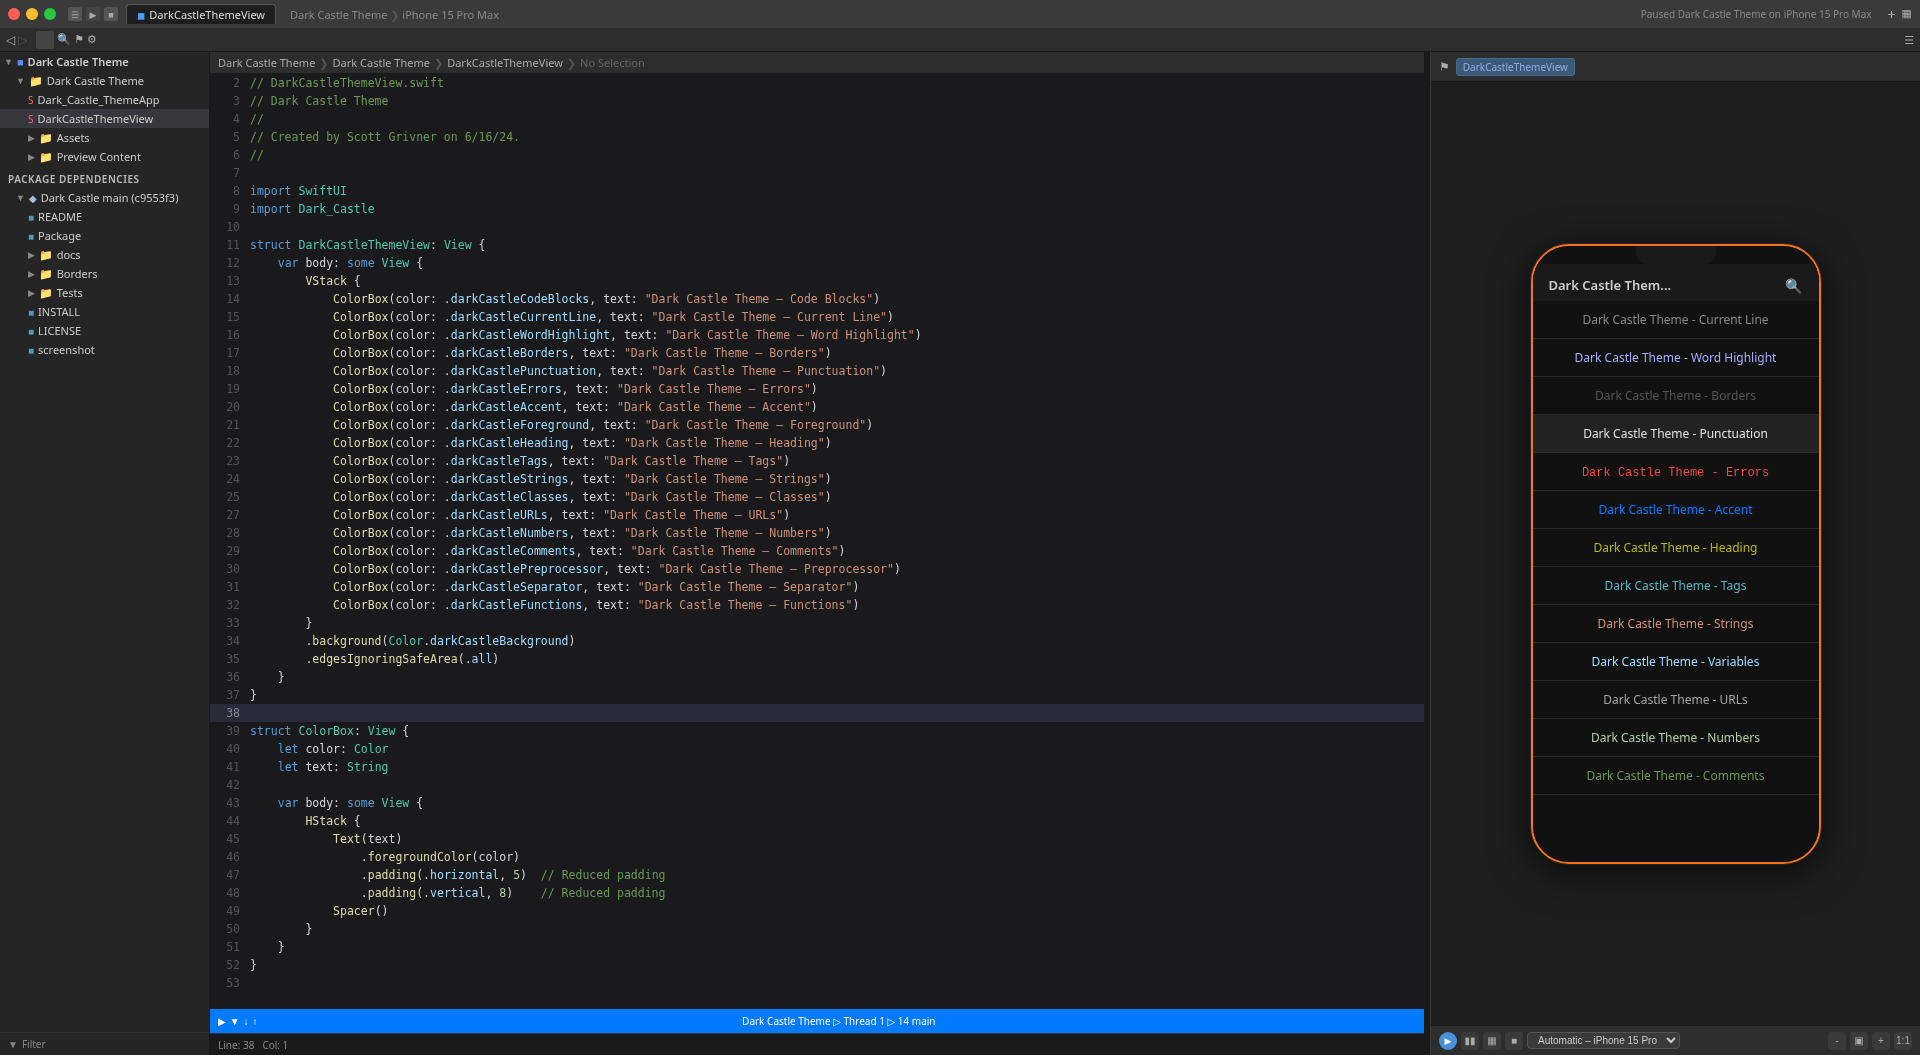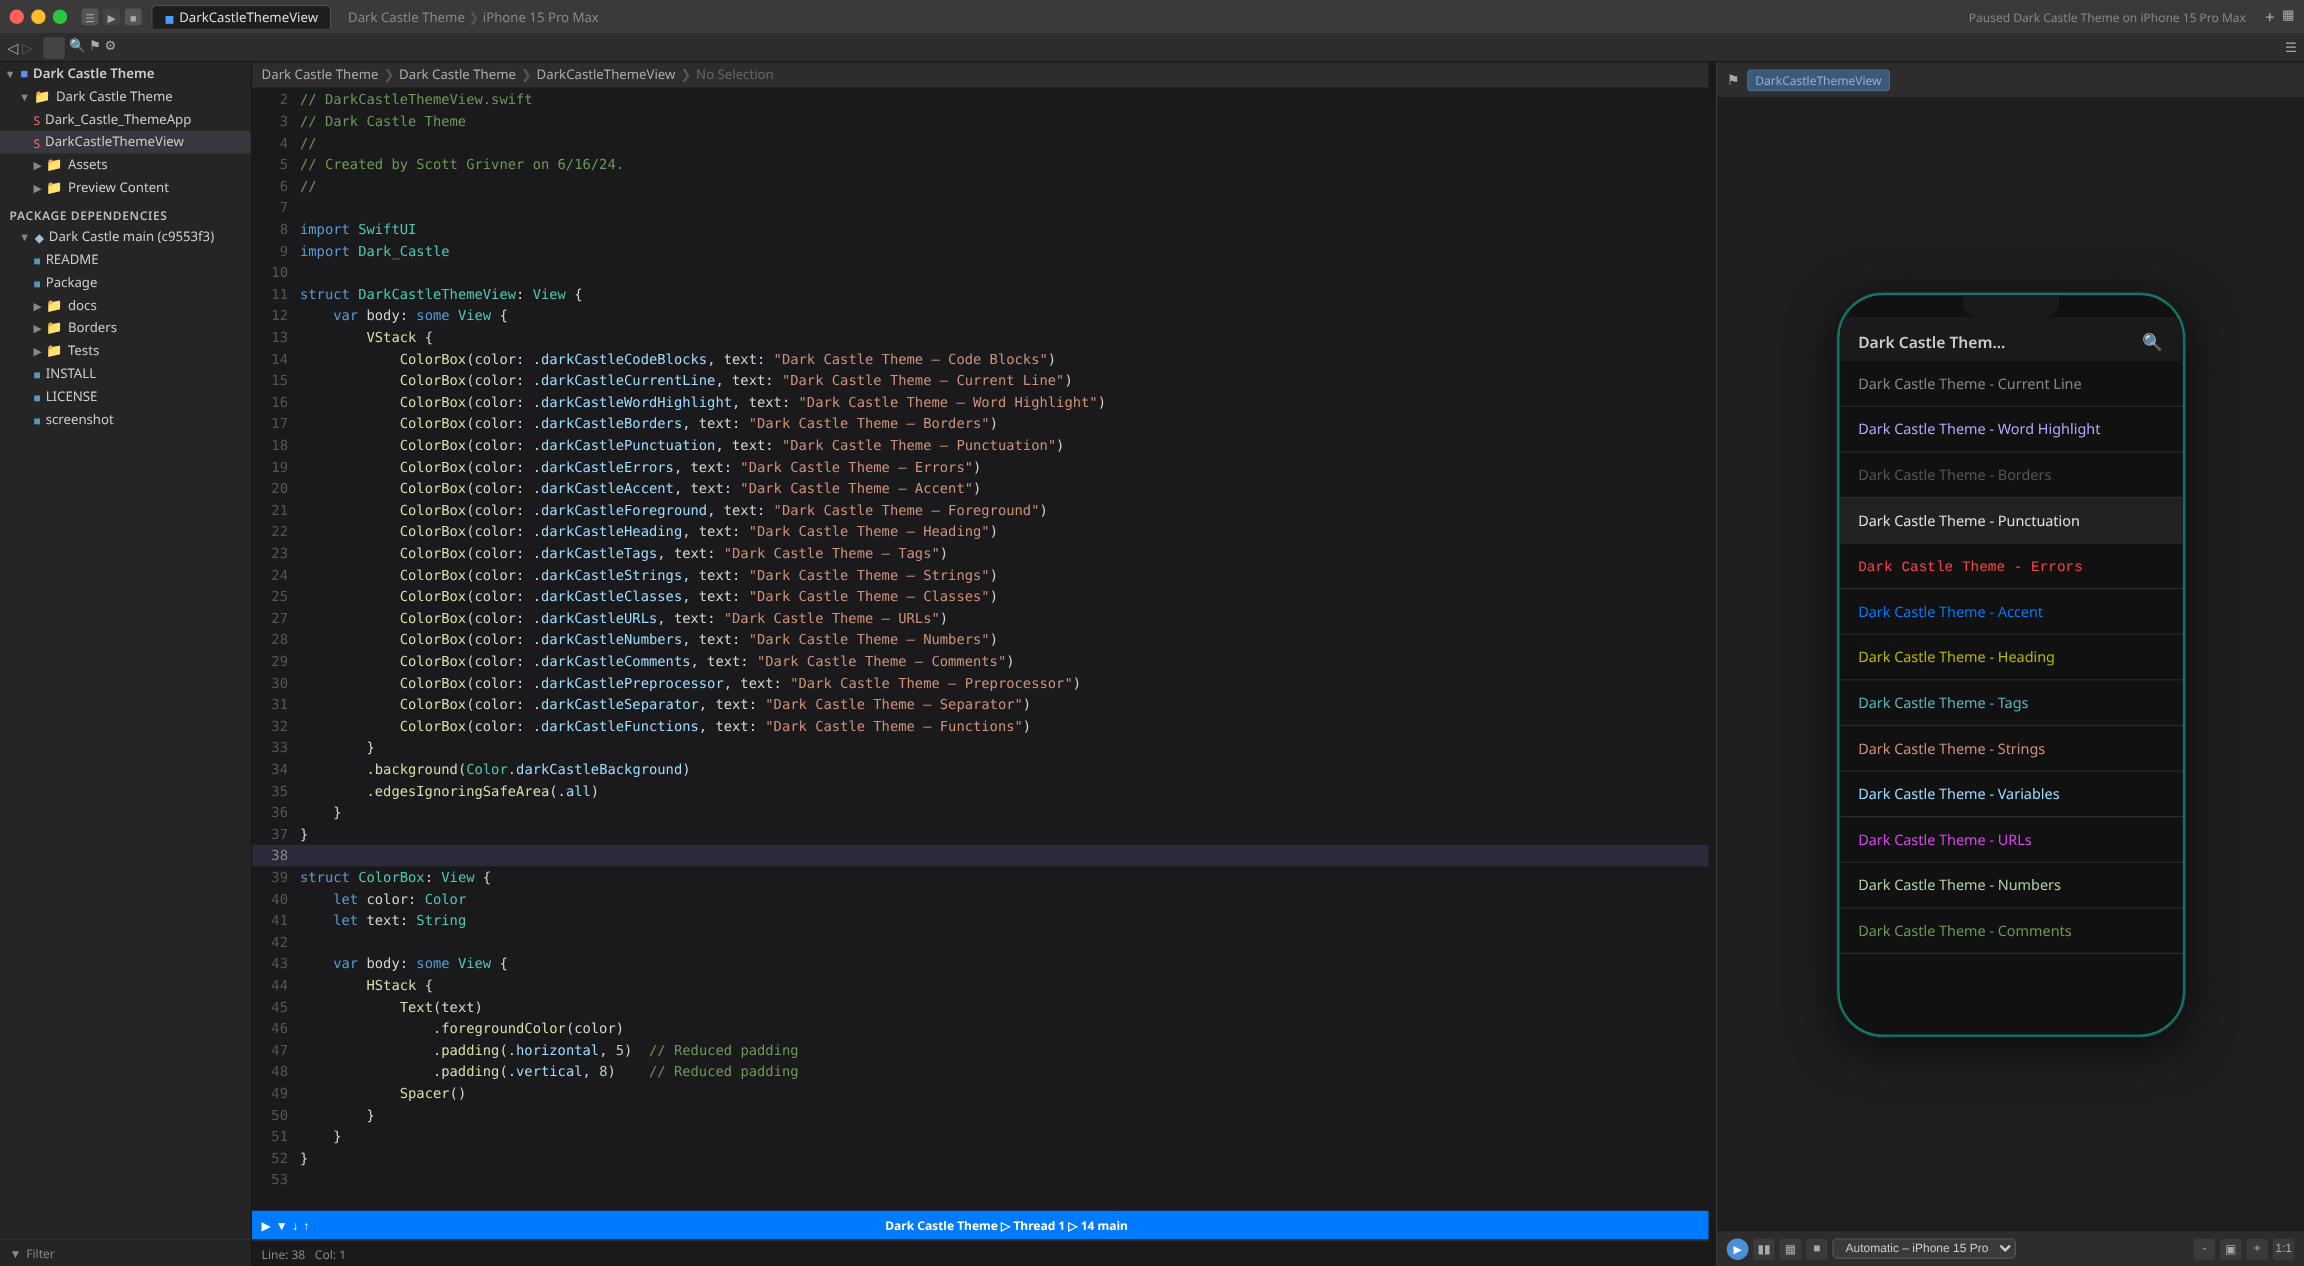--- a/index.html
+++ b/index.html
@@ -172,24 +172,25 @@
       justify-content: center;
       overflow: hidden;
     }
 
     
     .phone-mockup {
       width: 290px;
       height: 620px;
       background: #1a1a1a;
       border-radius: 38px;
-      border: 2px solid #0f766e;
+      border: 2px solid #f97316;
       box-shadow: 0 0 0 1px #222, 0 8px 40px rgba(0,0,0,0.7);
       overflow: hidden;
       position: relative;
+      text-align: center;
     }
     .phone-screen {
       width: 100%;
       height: 100%;
       background: #111;
       overflow-y: auto;
       overflow-x: hidden;
     }
     .phone-screen::-webkit-scrollbar { display: none; }
 
@@ -207,21 +208,21 @@
     .color-borders { color: #555; }
     .color-punctuation { color: #e0e0e0; }
     .color-errors { color: #f44747; font-family: Liberation Mono, monospace; }
     .color-accent { color: #007aff; }
     .color-foreground { color: #d4d4d4; }
     .color-heading { color: #b8b800; }
     .color-tags { color: #56b6c2; }
     .color-strings { color: #ce9178; }
     .color-classes { color: #4ec9b0; }
     .color-variables { color: #9cdcfe; }
-    .color-urls { color: #d946ef; }
+    .color-urls { color: #a3a3a3; }
     .color-numbers { color: #b5cea8; }
     .color-comments { color: #6a9955; }
 
     .phone-title-bar {
       display: flex;
       align-items: center;
       justify-content: space-between;
       padding: 12px 16px 6px;
       background: #1a1a1a;
     }
@@ -702,21 +703,21 @@
 
     </div>
 
     <div class="bottom-toolbar">
       <div style="display:flex;gap:4px;align-items:center;">
         <span style="cursor:pointer;">▶</span>
         <span style="cursor:pointer;">▼</span>
         <span style="cursor:pointer;">↓</span>
         <span style="cursor:pointer;">↑</span>
       </div>
-      <span style="flex:1;text-align:center;font-weight:bold;">
+      <span style="flex:1;text-align:center;">
         <span>Dark Castle Theme</span>
         ▷
         <span>Thread 1</span>
         ▷
         <span>14 main</span>
       </span>
     </div>
     <div class="status-bar">
       <span>Line: 38</span>
       <span style="margin:0 4px;">  </span>

